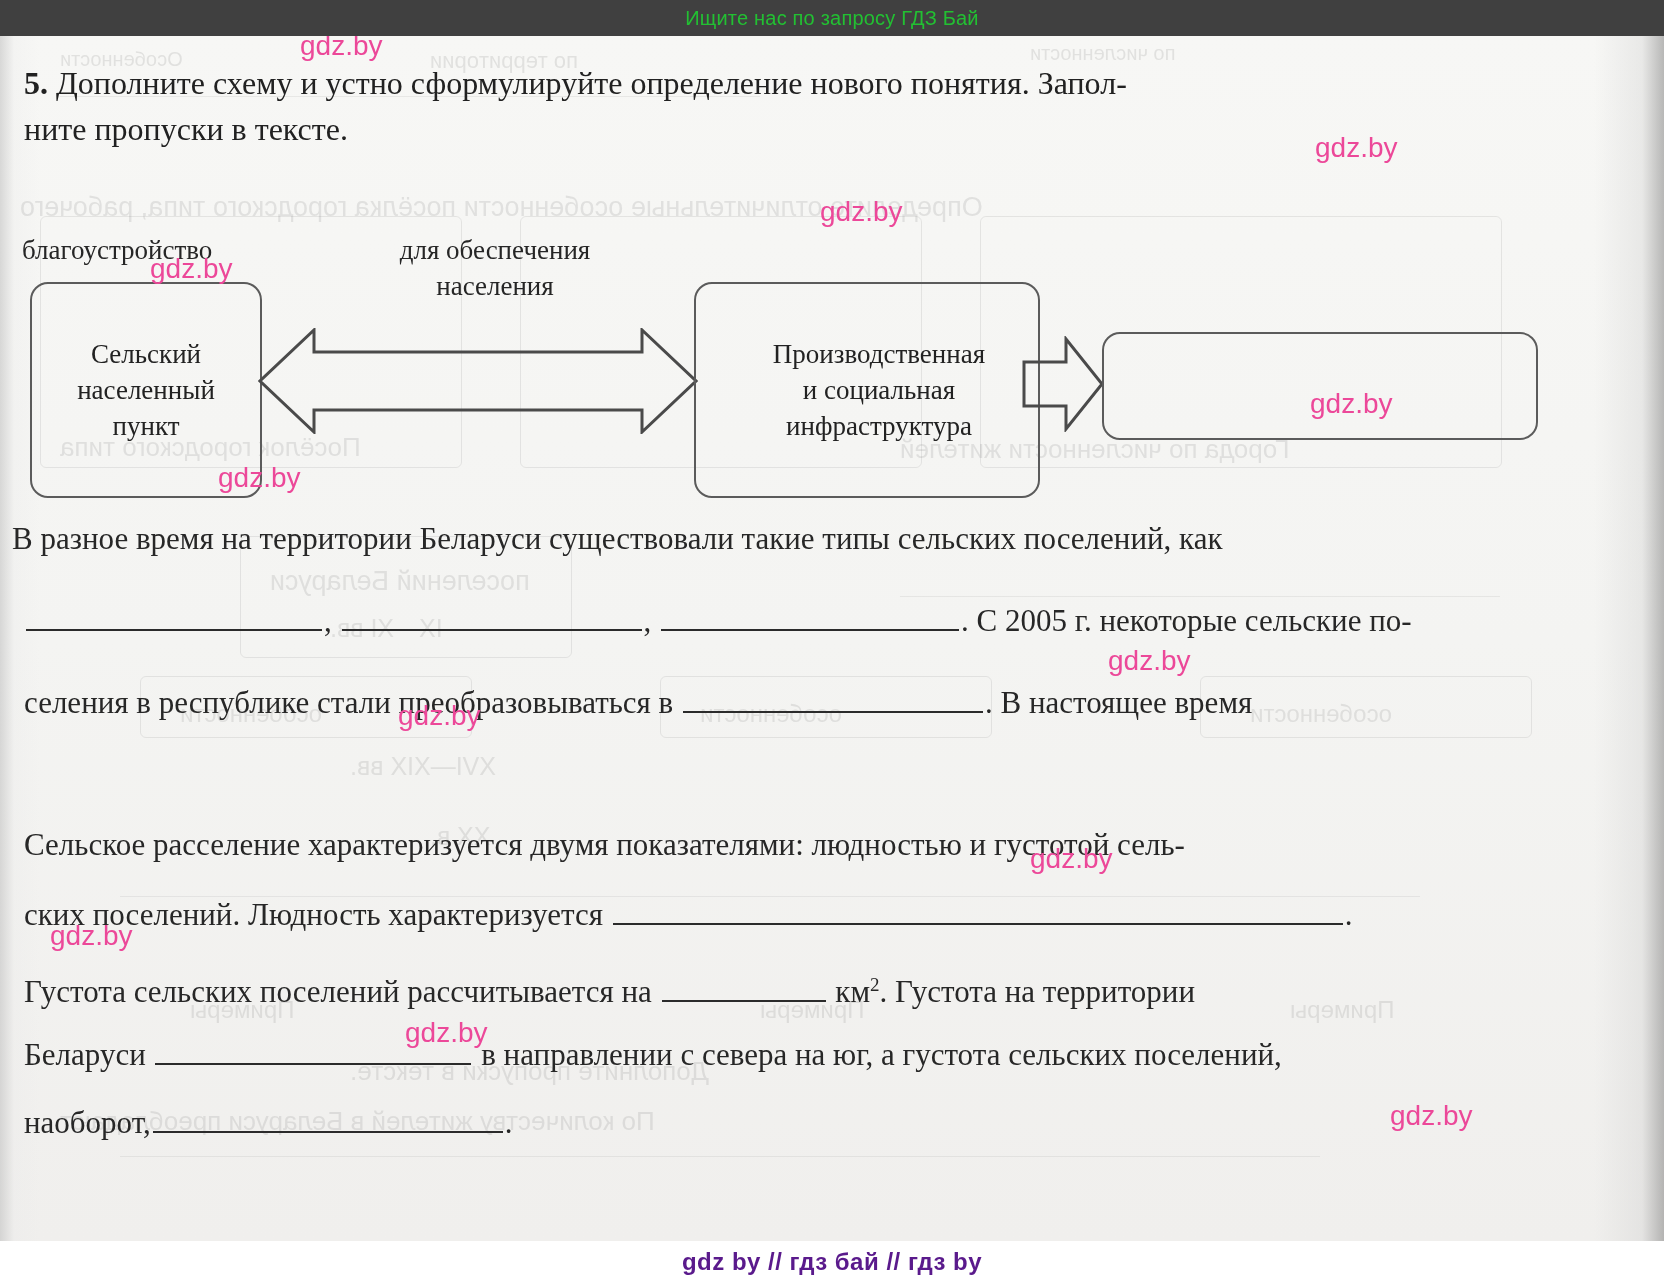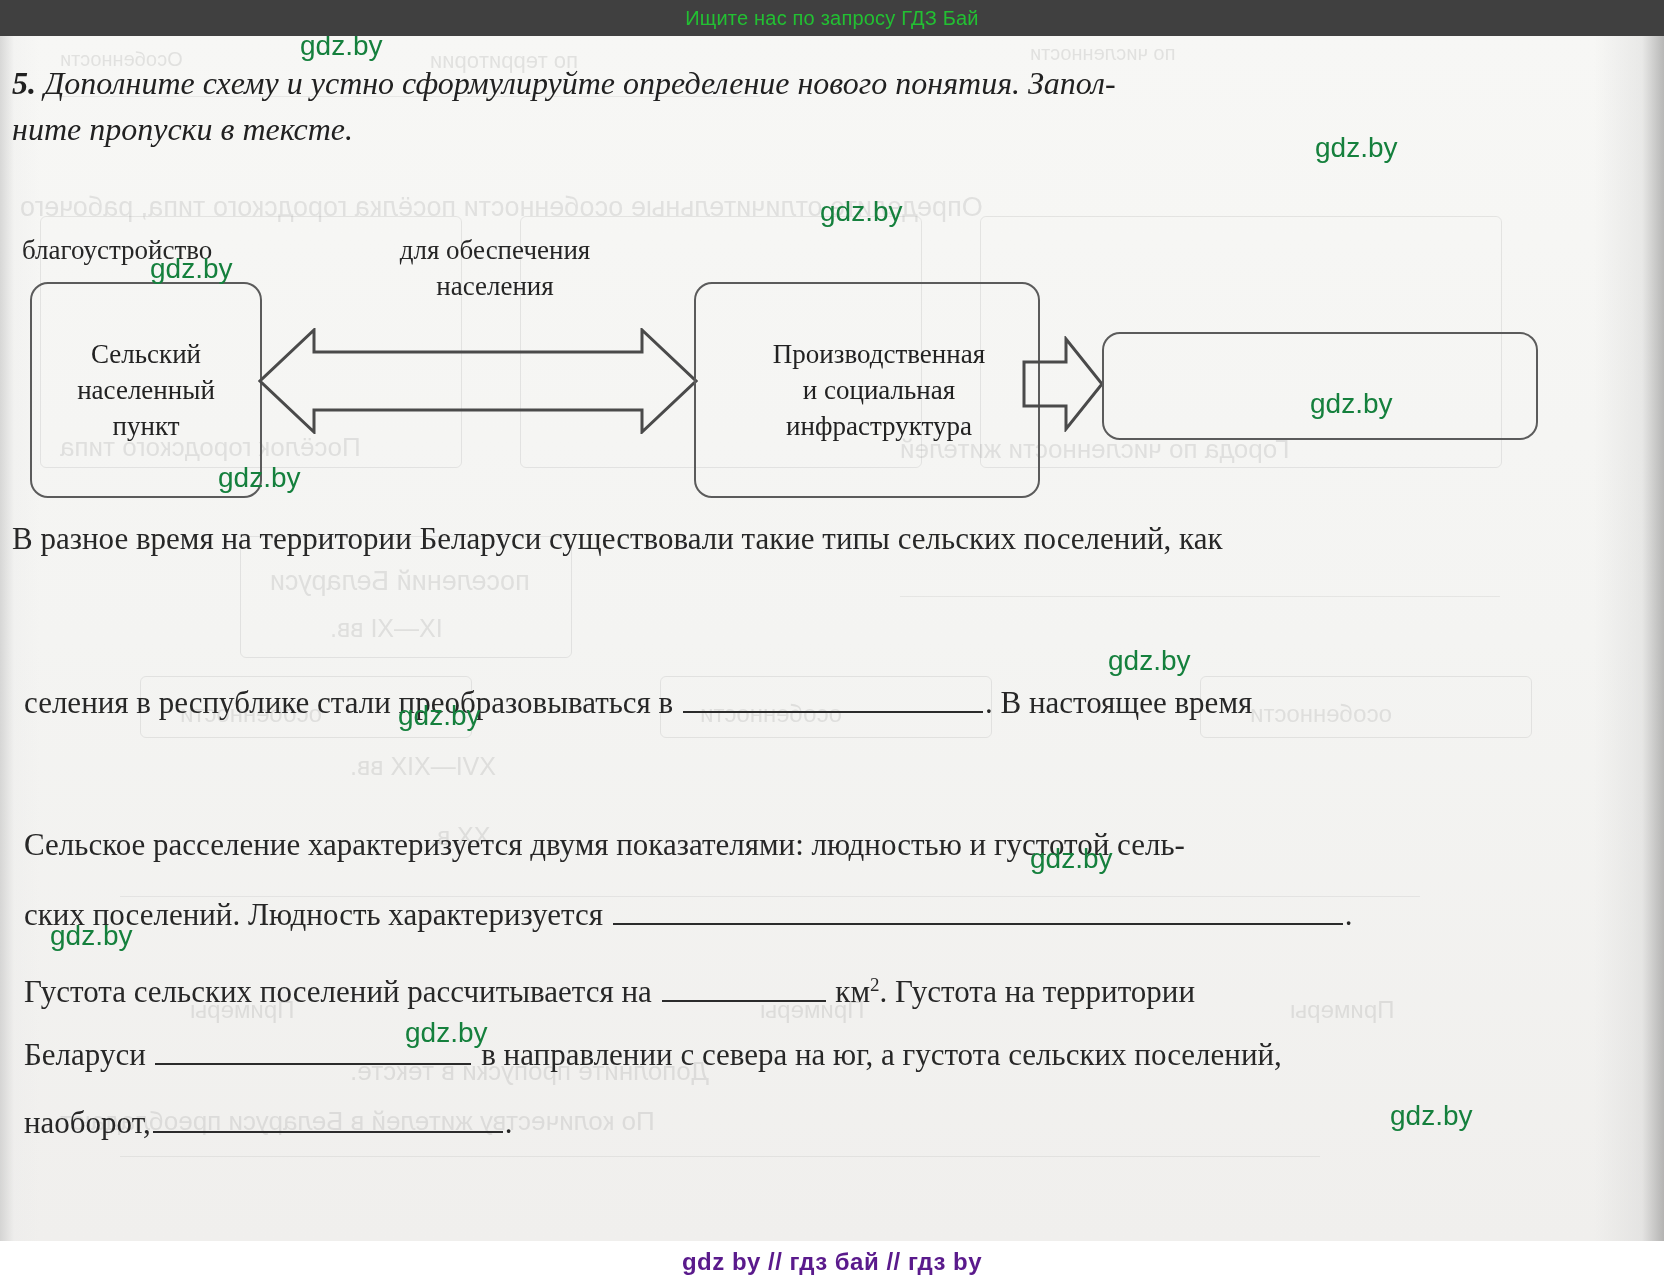--- a/index.html
+++ b/index.html
@@ -89,47 +89,46 @@
     color: #5a1a8c;
     font-family: "Liberation Sans", sans-serif;
     font-size: 24px;
     font-weight: 700;
     letter-spacing: .5px;
   }
 
   
   .wm {
     position: absolute;
-    color: #15803d;
+    color: #ec4899;
     font-family: "Liberation Sans", sans-serif;
     font-size: 28px;
     font-weight: 500;
     z-index: 30;
     pointer-events: none;
     user-select: none;
     white-space: nowrap;
   }
 
   
   #content {
     position: absolute;
     left: 0; top: 36px;
     width: 1664px;
     height: 1205px;
     z-index: 10;
   }
 
   #task-head {
     position: absolute;
-    left: 12px; top: 24px;
+    left: 24px; top: 24px;
     width: 1530px;
     font-size: 32px;
     line-height: 46px;
     color: #212121;
-    font-style: italic;
   }
   #task-head b { font-weight: 700; }
 
   
   #diagram { position: absolute; left: 0; top: 0; width: 1664px; height: 470px; }
 
   .dbox {
     position: absolute;
     border: 2px solid #5b5b5b;
     border-radius: 18px;
@@ -259,20 +258,25 @@
 
     <svg class="arr" id="arrow-right" style="left:1022px; top:300px; width:82px; height:96px;" viewBox="0 0 82 96">
       <polygon points="2,26 44,26 44,3 80,48 44,93 44,70 2,70" fill="none" stroke="#4a4a4a" stroke-width="3" stroke-linejoin="miter"></polygon>
     </svg>
 
     <div class="dbox" id="box-blank"></div>
   </div>
 
   <div class="btxt" style="left:12px; top:484px;">В разное время на территории Беларуси существовали такие типы сельских поселений, как</div>
 
+  <div class="btxt" style="left:24px; top:566px;">
+    <span class="blank" style="width:296px;"></span><span>,</span>
+    <span class="blank" style="width:300px;"></span><span>,</span>
+    <span class="blank" style="width:298px;"></span><span>. С 2005 г. некоторые сельские по-</span>
+  </div>
 
   <div class="btxt" style="left:24px; top:648px;">
     <span>селения в республике стали преобразовываться в</span>
     <span class="blank" style="width:300px;"></span><span>. В настоящее время</span>
   </div>
 
 
   <div class="btxt" style="left:24px; top:790px;">Сельское расселение характеризуется двумя показателями: людностью и густотой сель-</div>
 
   <div class="btxt" style="left:24px; top:860px;">

